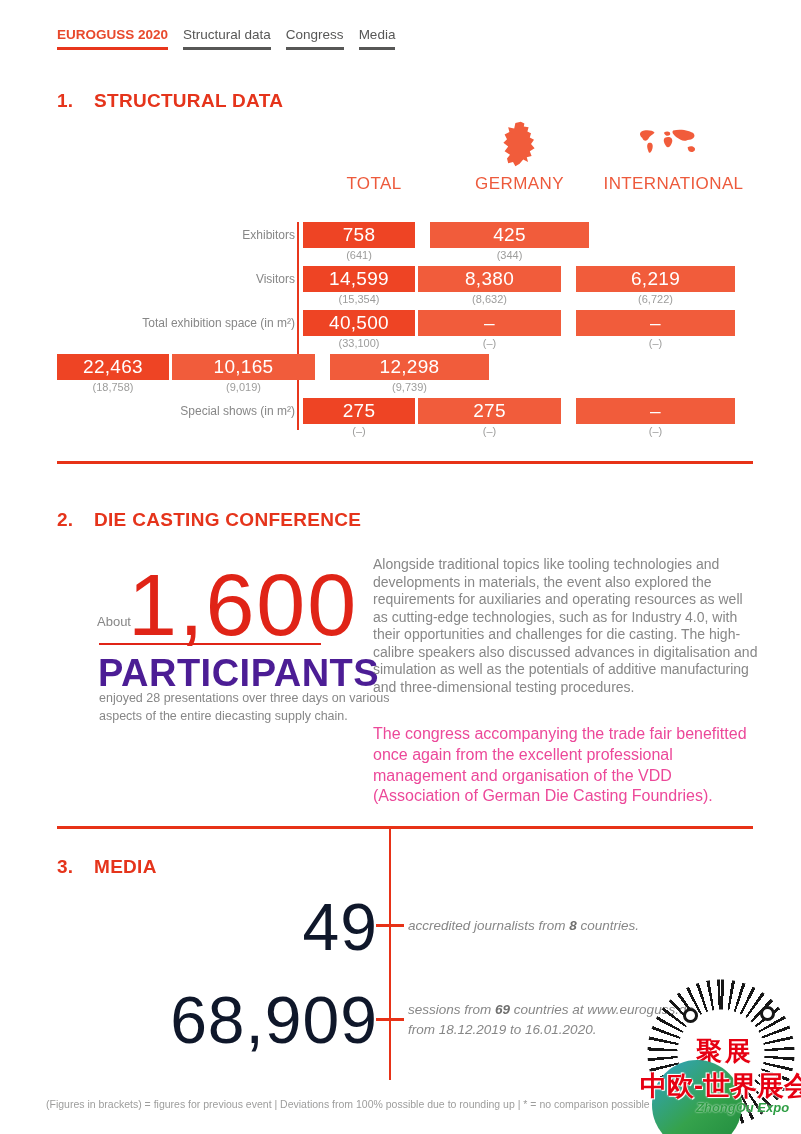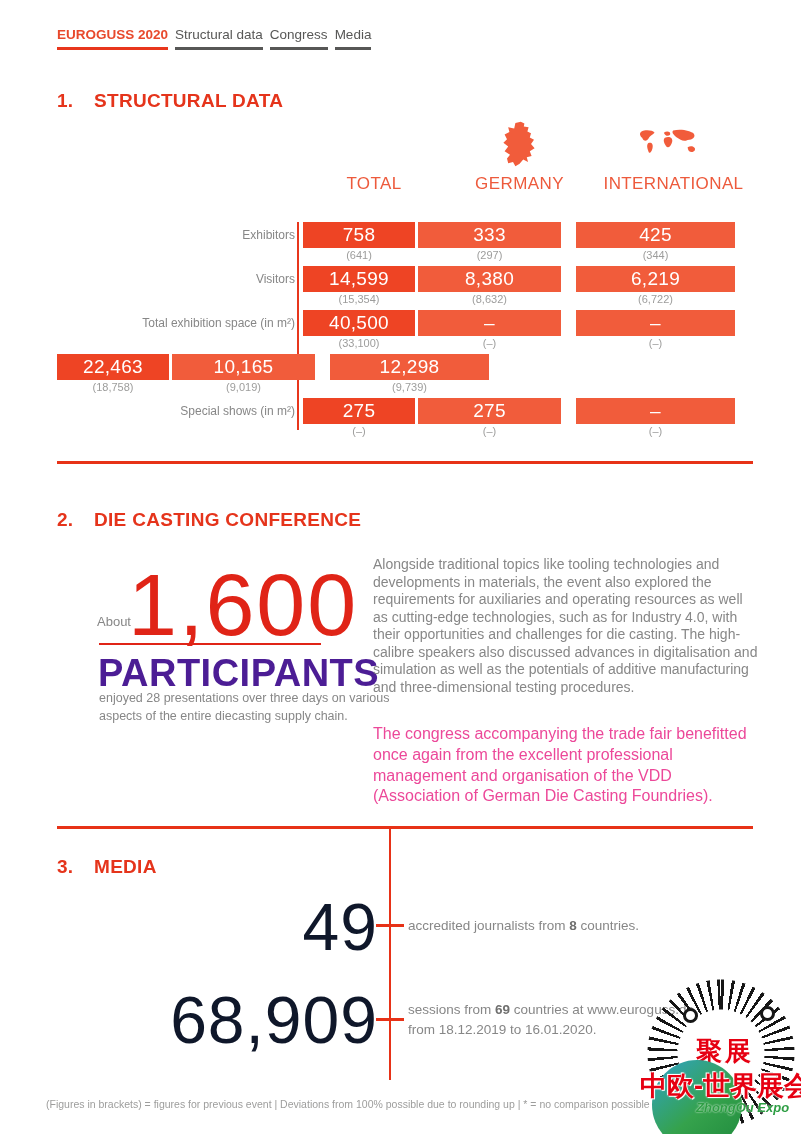--- a/index.html
+++ b/index.html
@@ -1,19 +1,19 @@
 <!DOCTYPE html>
 <html><head>
 <meta charset="utf-8">
 <style>
   html,body{margin:0;padding:0;background:#fff;}
   #page{position:relative;width:801px;height:1134px;background:#fff;overflow:hidden;
         font-family:"Liberation Sans",sans-serif;color:#878787;}
   
-  .nav{position:absolute;left:57px;top:27px;display:flex;gap:7px;font-size:13.5px;}
+  .nav{position:absolute;left:57px;top:27px;display:flex;gap:15px;font-size:13.5px;}
   .nav .brand{color:#e8492c;font-weight:700;padding-bottom:5px;border-bottom:3px solid #e8361c;}
   .nav .navitem{color:#575756;padding-bottom:5px;border-bottom:3px solid #575756;}
   
   .sec-head{position:absolute;left:57px;display:flex;color:#e5341b;font-size:19px;font-weight:700;letter-spacing:.3px;}
   .sec-head .num{width:37px;}
   
   .col-head{position:absolute;top:174px;text-align:center;color:#ed5a3c;font-size:17px;letter-spacing:.4px;}
   .icon-wrap{position:absolute;}
   .s1-table{position:absolute;left:57px;top:222px;width:696px;}
   .t-row{display:flex;margin-bottom:4px;}
@@ -34,21 +34,21 @@
   .red-underline{position:absolute;left:99px;top:643px;width:222px;height:2px;background:#e02417;}
   .participants{position:absolute;left:98px;top:652px;font-size:38px;font-weight:700;color:#4c1d95;letter-spacing:.5px;}
   .left-note{position:absolute;left:99px;top:690px;width:300px;font-size:12.5px;line-height:1.4;color:#878787;}
   .para1{position:absolute;left:373px;top:556px;width:385px;font-size:14px;line-height:1.25;color:#878787;}
   .para2{position:absolute;left:373px;top:724px;width:385px;font-size:16px;line-height:1.3;color:#ec4899;}
   
   .media-num{position:absolute;text-align:right;font-size:66px;line-height:1;color:#0f172a;letter-spacing:1px;}
   .media-num.n1{left:160px;top:894px;width:218px;}
   .media-num.n2{left:95px;top:987px;width:283px;}
   .tick{position:absolute;left:376px;width:28px;height:3px;background:#e73217;}
-  .media-text{position:absolute;left:408px;font-size:13.5px;line-height:1.45;color:#878787;}
+  .media-text{position:absolute;left:408px;font-size:13.5px;line-height:1.45;color:#878787;font-style:italic;}
   .media-text b{color:#6f6f6e;}
   .media-text.t1{top:916px;width:300px;}
   .media-text.t2{top:1000px;width:310px;}
   
   .footnote{position:absolute;left:46px;top:1098px;font-size:10.5px;color:#9d9d9c;}
   
   .watermark{position:absolute;left:636px;top:978px;width:168px;height:158px;}
   .wm-ring{position:absolute;left:10px;top:0;width:150px;height:150px;border-radius:50%;
     background:repeating-conic-gradient(#161616 0deg 2.5deg,transparent 2.5deg 8.5deg);
     -webkit-mask:radial-gradient(circle,transparent 0 43px,#000 44px 73px,transparent 74px);
@@ -106,24 +106,20 @@
 
   <div class="s1-table">
 
     <div class="t-row">
       <div class="t-label">Exhibitors</div>
       <div class="t-cells">
         <div class="t-cell c1">
             <div class="band">758</div>
             <div class="prev">(641)</div>
           </div>
-        <div class="t-cell c2">
-            <div class="band">333</div>
-            <div class="prev">(297)</div>
-          </div>
         <div class="t-cell c3">
             <div class="band">425</div>
             <div class="prev">(344)</div>
           </div>
       </div>
     </div>
 
     <div class="t-row">
       <div class="t-label">Visitors</div>
       <div class="t-cells">

